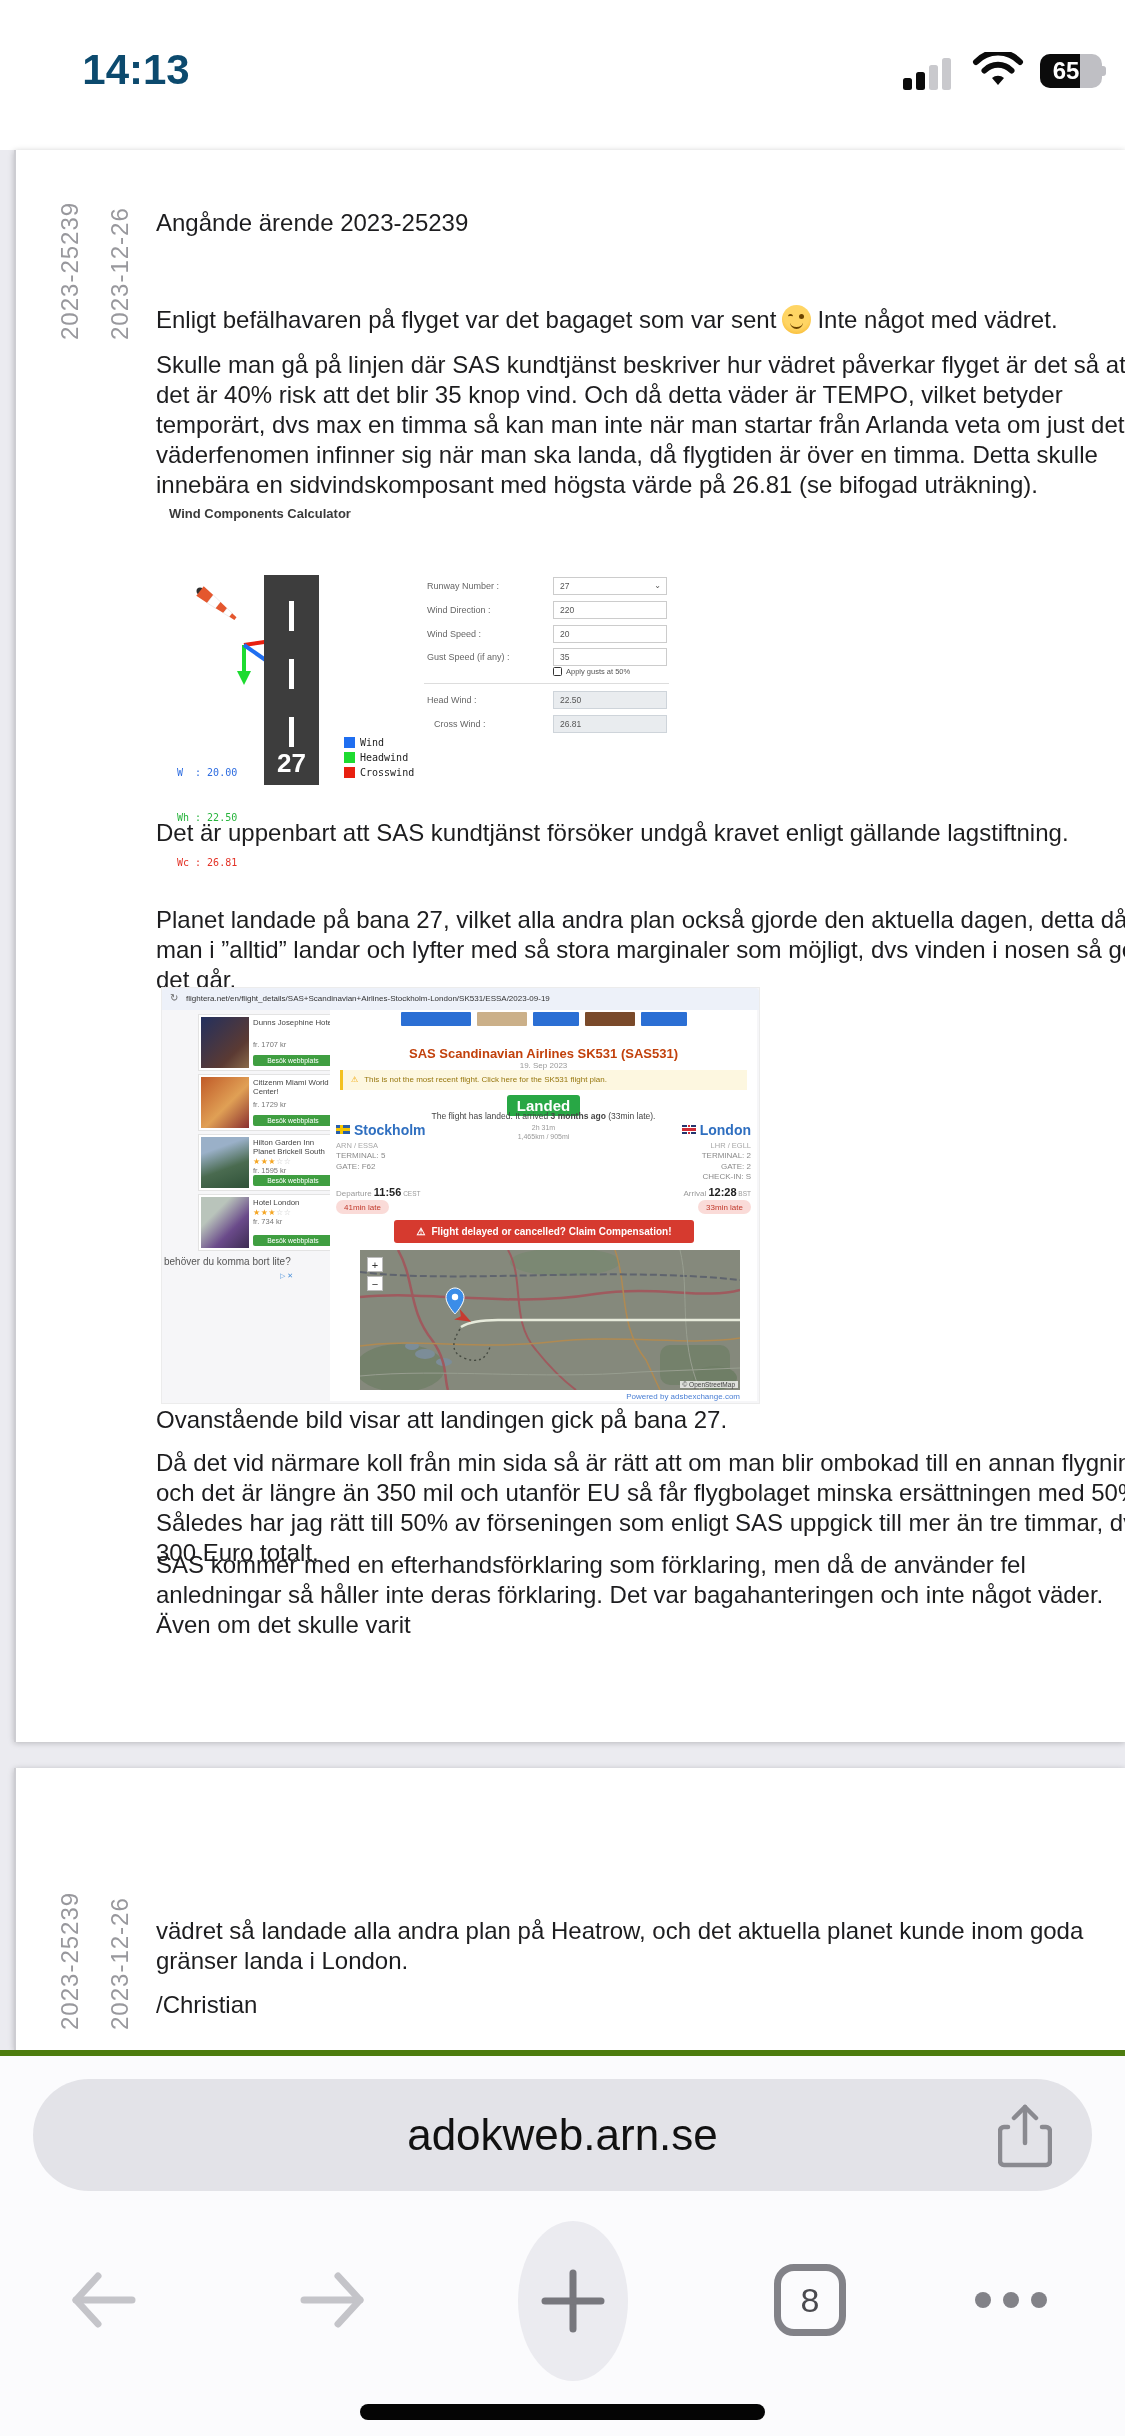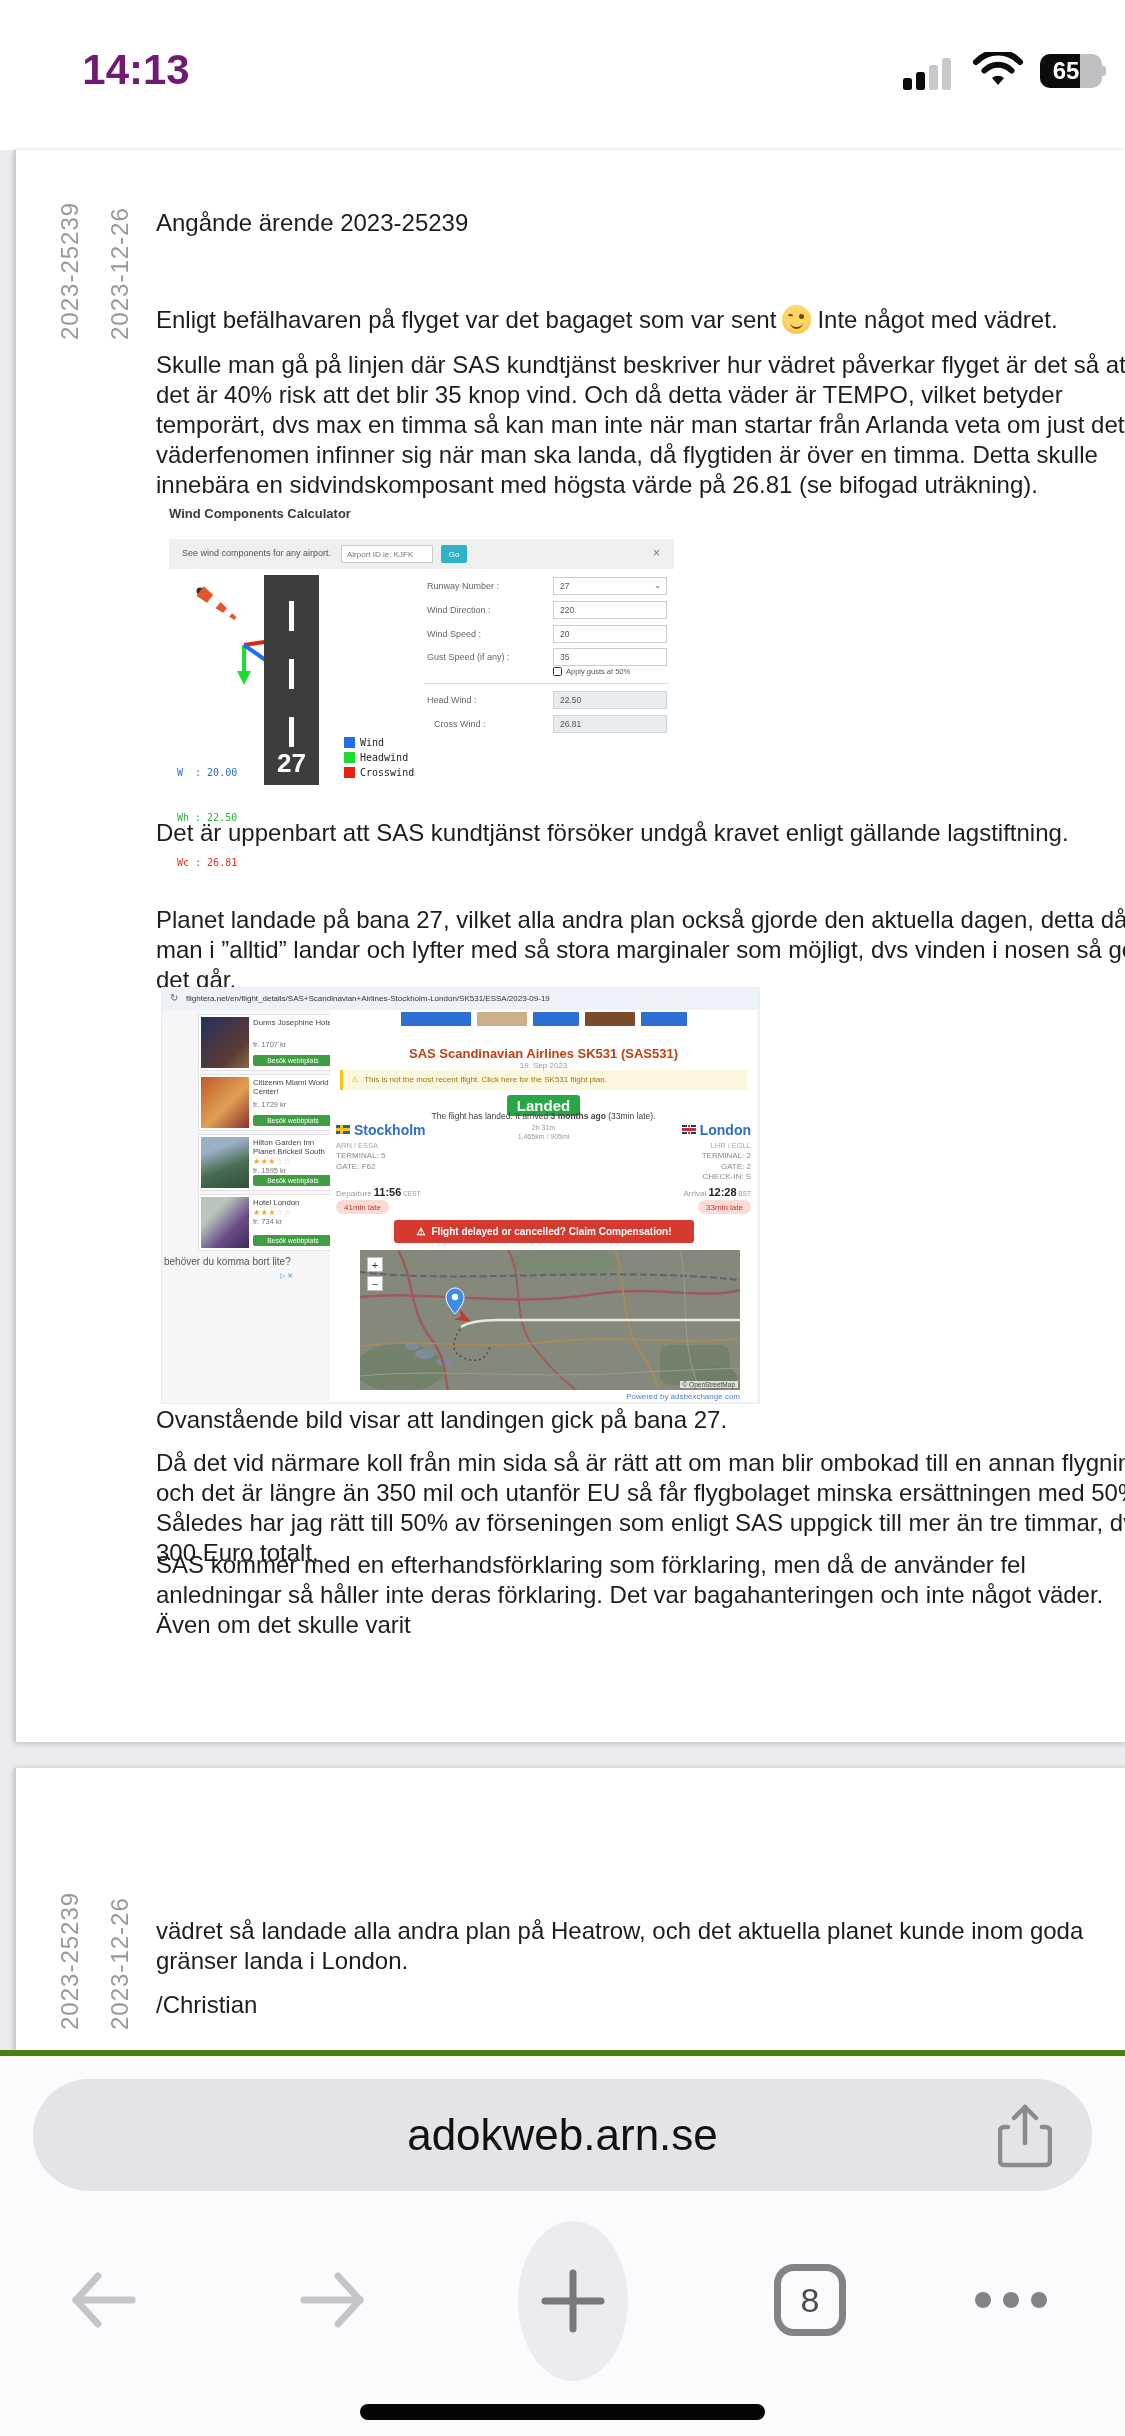--- a/index.html
+++ b/index.html
@@ -4,21 +4,21 @@
 <style>
   * { margin:0; padding:0; box-sizing:border-box; }
   html,body { background:#888; }
   body { font-family:"Liberation Sans", sans-serif; }
   .screen { position:relative; width:1125px; height:2436px; background:#fff; overflow:hidden; margin:0 auto; }
   .abs { position:absolute; }
 
   
   .status-bar { position:absolute; top:0; left:0; width:1125px; height:150px; background:#fff; }
   .status-time { position:absolute; left:66px; top:46px; width:140px; text-align:center;
-                 font-size:42px; font-weight:700; color:#701a75; letter-spacing:0; }
+                 font-size:42px; font-weight:700; color:#0c4a6e; letter-spacing:0; }
   .sig { position:absolute; left:903px; top:56px; width:52px; height:34px; }
   .sig i { position:absolute; bottom:0; width:9px; border-radius:2.5px; background:#c9c9cd; }
   .sig i:nth-child(1){ left:0;  height:12px; background:#0b0b0b; }
   .sig i:nth-child(2){ left:13px; height:18px; background:#0b0b0b; }
   .sig i:nth-child(3){ left:26px; height:25px; }
   .sig i:nth-child(4){ left:39px; height:32px; }
   .wifi { position:absolute; left:972px; top:52px; }
   .batt { position:absolute; left:1040px; top:54px; width:66px; height:34px; }
   .batt .body { position:absolute; left:0; top:0; width:62px; height:34px; border-radius:10px; background:#bfbfc4; overflow:hidden; }
   .batt .fill { position:absolute; left:0; top:0; width:40px; height:34px; background:#0b0b0b; }
@@ -197,26 +197,20 @@
       <div class="doc-text" style="top:58px;">Angånde ärende 2023-25239</div>
 
       <div class="doc-text" style="top:155px;">
         <span>Enligt befälhavaren på flyget var det bagaget som var sent</span><span class="emoji"></span><span>Inte något med vädret.</span>
       </div>
 
       <div class="doc-text" style="top:200px;">Skulle man gå på linjen där SAS kundtjänst beskriver hur vädret påverkar flyget är det så att det är 40% risk att det blir 35 knop vind. Och då detta väder är TEMPO, vilket betyder temporärt, dvs max en timma så kan man inte när man startar från Arlanda veta om just detta väderfenomen infinner sig när man ska landa, då flygtiden är över en timma. Detta skulle innebära en sidvindskomposant med högsta värde på 26.81 (se bifogad uträkning).</div>
 
       <div class="wc-title">Wind Components Calculator</div>
       <div class="windcalc">
-        <div class="wc-topbar">
-          <span class="lbl">See wind components for any airport.</span>
-          <input placeholder="Airport ID ie: KJFK" style="">
-          <button class="wc-go">Go</button>
-          <span class="wc-x">×</span>
-        </div>
 
         <div class="abs" style="left:22px; top:48px;">
           <svg width="58" height="58" viewBox="0 0 58 58">
             <circle cx="9" cy="10" r="3.5" fill="#2f2f2f"></circle>
             <g transform="rotate(38 9 10)">
               <polygon points="9,4 22,5 22,15 9,16" fill="#e4572e"></polygon>
               <polygon points="22,5 32,6 32,14 22,15" fill="#fff" stroke="#ddd" stroke-width=".5"></polygon>
               <polygon points="32,6 41,7 41,13 32,14" fill="#e4572e"></polygon>
               <polygon points="41,7 48,7.7 48,12.3 41,13" fill="#fff" stroke="#ddd" stroke-width=".5"></polygon>
               <polygon points="48,7.7 54,8.3 54,11.7 48,12.3" fill="#e4572e"></polygon>

